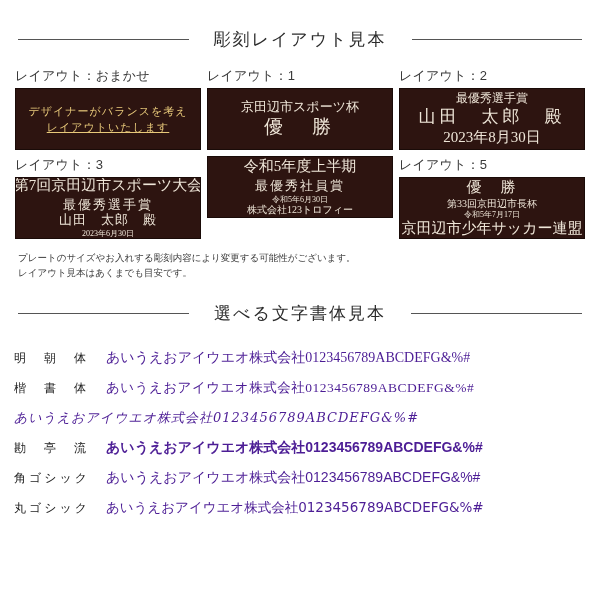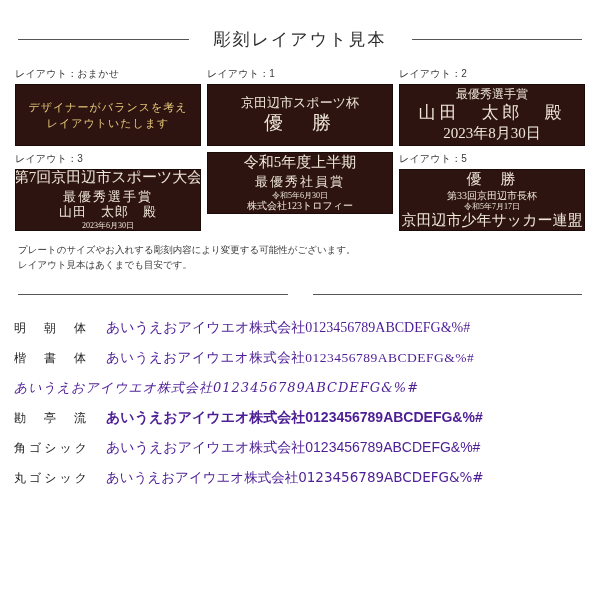--- a/index.html
+++ b/index.html
@@ -48,21 +48,21 @@
   .grid {
     display: grid;
     grid-template-columns: repeat(3, 186px);
     justify-content: center;
     column-gap: 6px;
     row-gap: 6px;
     margin-top: 16px;
   }
   .cell { width: 186px; }
   .cell-label {
-    font-size: 10px;
+    font-size: 13px;
     color: #3a3a3a;
     margin-bottom: 3px;
     letter-spacing: 0.2px;
     white-space: nowrap;
   }
   .plate {
     width: 186px;
     height: 62px;
     background: #2d1410;
     border: 1px solid #1a0b08;
@@ -87,21 +87,21 @@
   .s10 { font-size: 10px; }
   .s11 { font-size: 11px; }
   .s12 { font-size: 12px; }
   .s13 { font-size: 13px; }
   .s17 { font-size: 17px; letter-spacing: 4px; }
   .s19 { font-size: 19px; letter-spacing: 5px; }
   .s15 { font-size: 15px; letter-spacing: 2px; }
   .sp1 { letter-spacing: 1px; }
   .sp2 { letter-spacing: 2px; }
   .mt2 { margin-top: 2px; }
-  .mt3 { margin-top: 3px; }
+  .mt3 { margin-top: 3px; text-decoration: underline; }
 
   
   .notes {
     margin: 12px 0 0 18px;
     font-size: 9.5px;
     color: #3a3a3a;
     line-height: 1.55;
   }
 
   
@@ -206,20 +206,21 @@
 
   </div>
 
   <div class="notes">
     <div>プレートのサイズやお入れする彫刻内容により変更する可能性がございます。</div>
     <div>レイアウト見本はあくまでも目安です。</div>
   </div>
 
   <div class="section-head" style="margin-top:22px;">
     <span class="rule"></span>
+    <span class="title">選べる文字書体見本</span>
     <span class="rule"></span>
   </div>
 
   <div class="fonts">
 
     <div class="font-row">
       <div class="font-name">明　朝　体</div>
       <div class="font-sample f-mincho">あいうえおアイウエオ株式会社0123456789ABCDEFG&amp;%#</div>
     </div>
 

